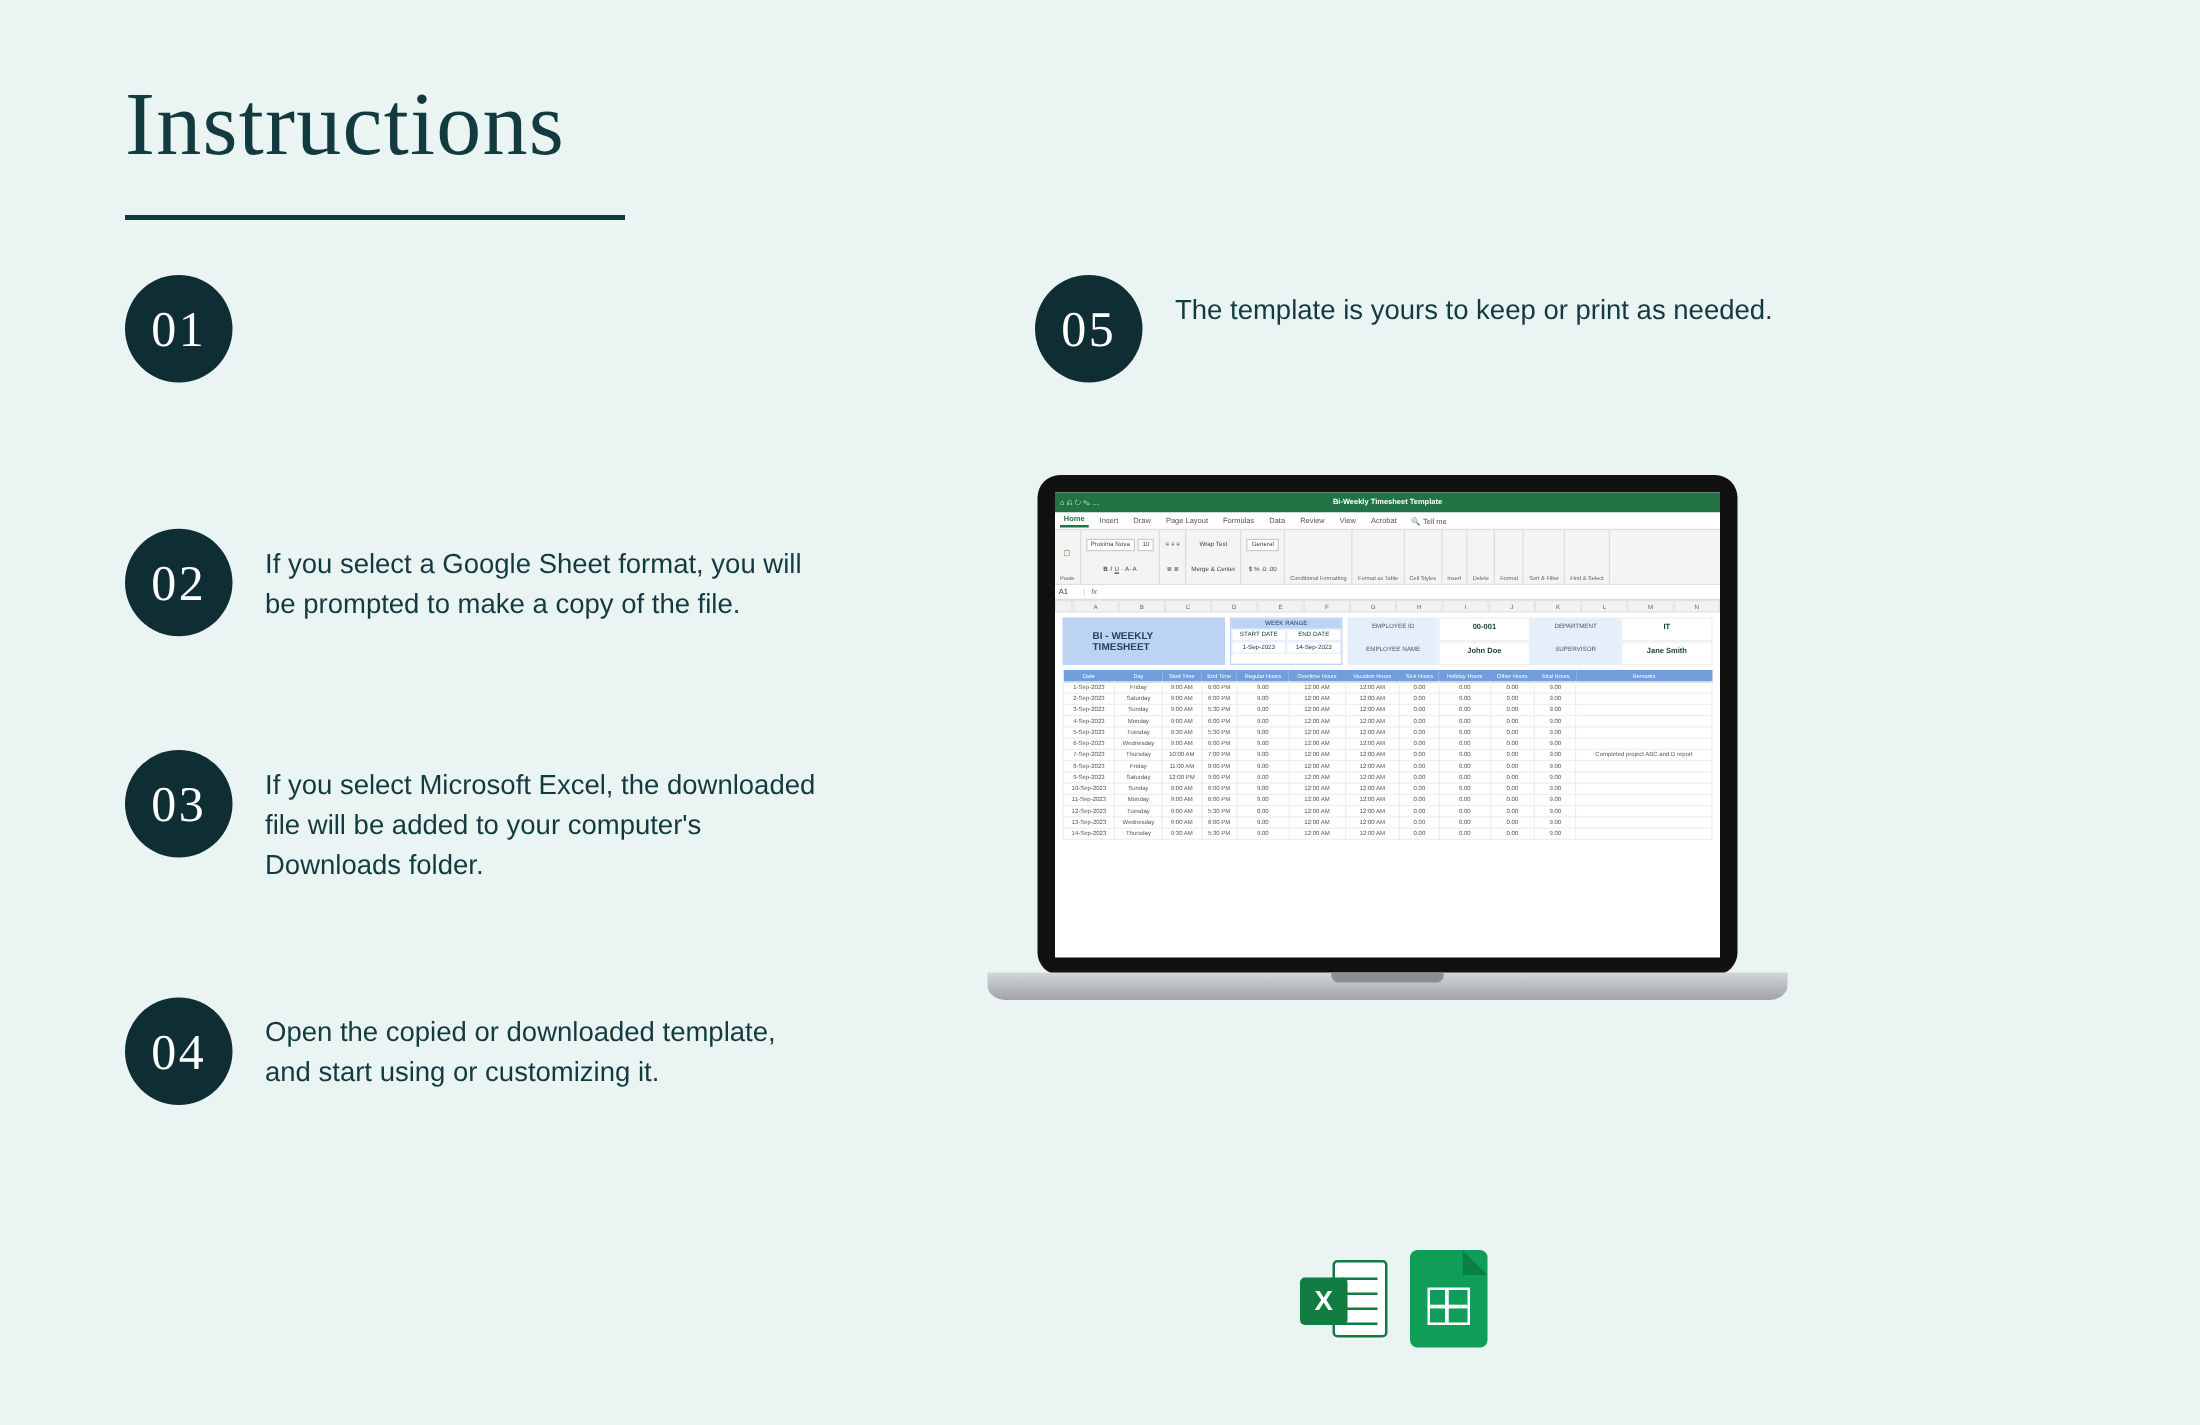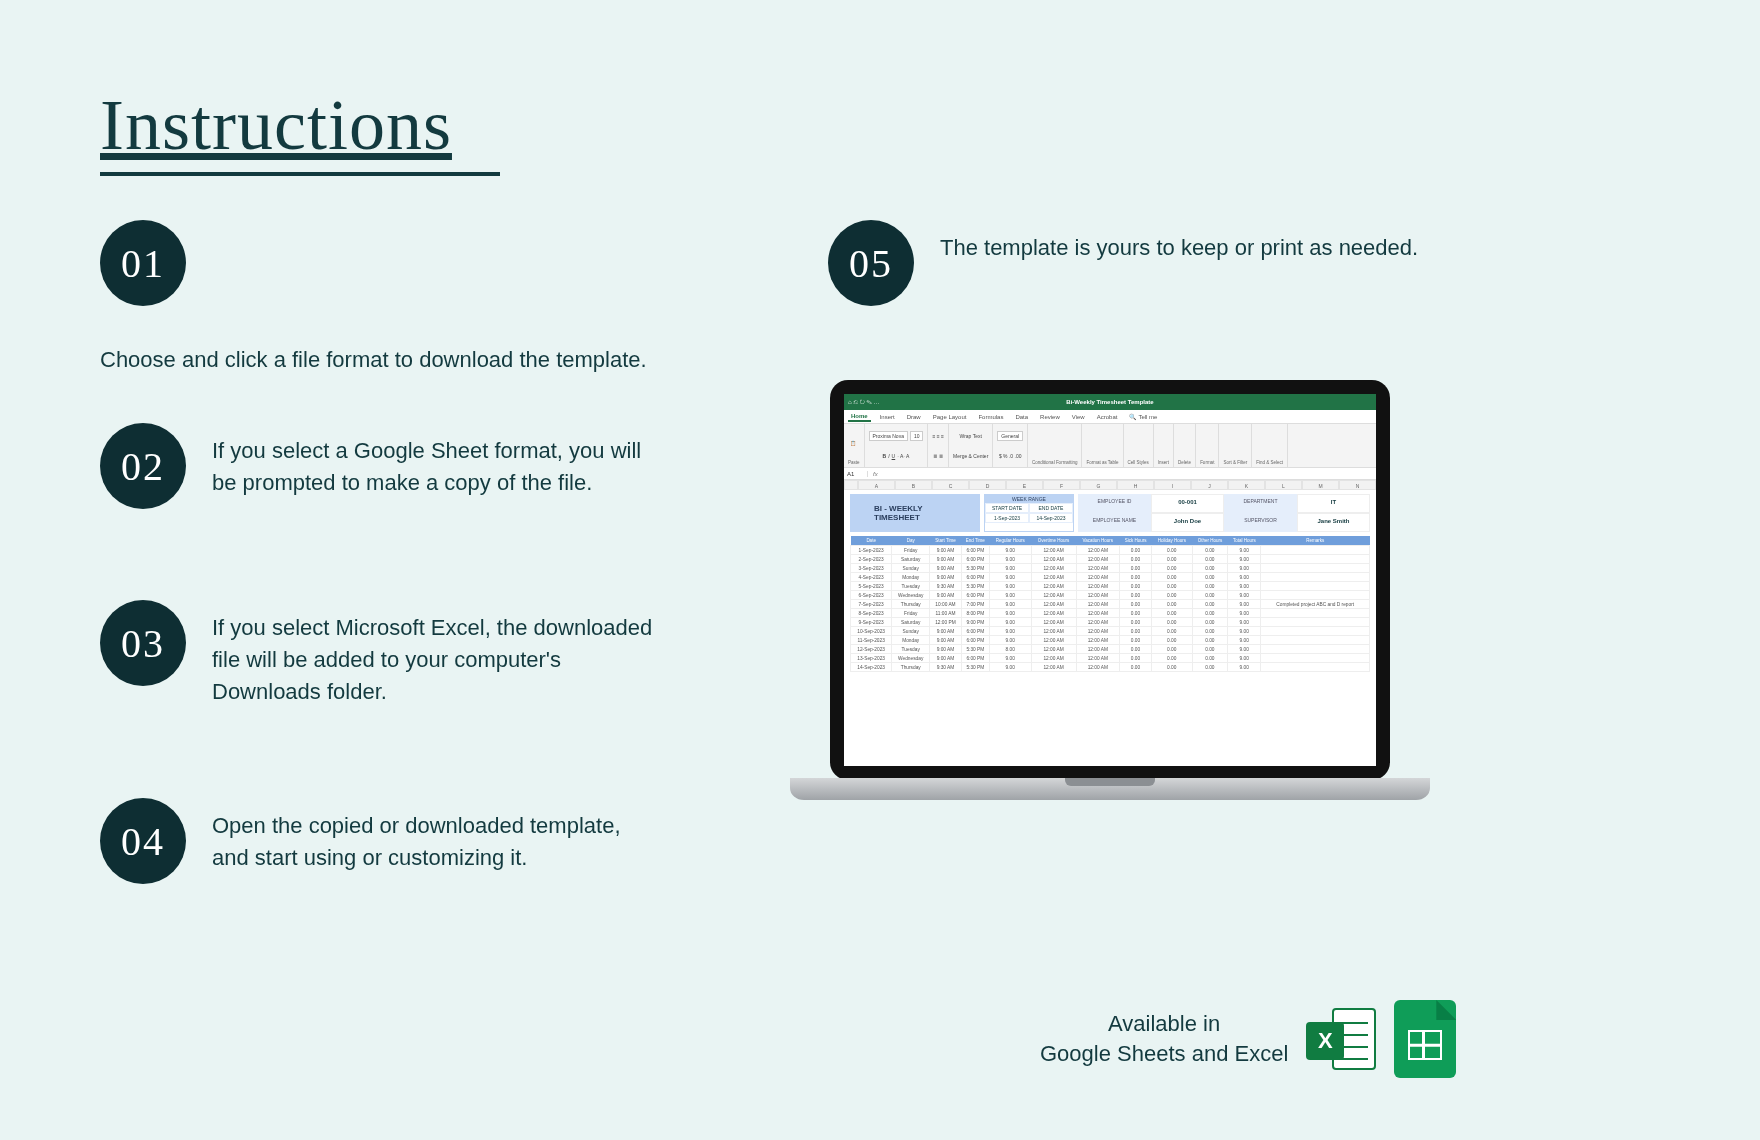--- a/index.html
+++ b/index.html
@@ -7,27 +7,26 @@
     width: 1760px;
     height: 1140px;
     background: #e9f4f3;
     font-family: "Segoe UI", Arial, sans-serif;
     color: #133a3f;
     position: relative;
   }
   .title {
     position: absolute;
     left: 100px;
-    top: 84px;
+    top: 58px;
     font-family: Georgia, "Times New Roman", serif;
     font-size: 72px;
     font-weight: 400;
     color: #133a3f;
     letter-spacing: 1px;
-    text-decoration: underline;
   }
   .title-underline {
     position: absolute;
     left: 100px;
     top: 172px;
     width: 400px;
     height: 4px;
     background: #133a3f;
   }
   .step {
@@ -274,21 +273,20 @@
   }
 </style>
 </head>
 <body>
 
 <h1 class="title">Instructions</h1>
 <div class="title-underline"></div>
 
 <div id="step1" class="step">
   <div class="num-circle">01</div>
-  <div class="text">Choose and click a file format to download the template.</div>
 </div>
 <div id="step2" class="step">
   <div class="num-circle">02</div>
   <div class="text">If you select a Google Sheet format, you will be prompted to make a copy of the file.</div>
 </div>
 <div id="step3" class="step">
   <div class="num-circle">03</div>
   <div class="text">If you select Microsoft Excel, the downloaded file will be added to your computer's Downloads folder.</div>
 </div>
 <div id="step4" class="step">
@@ -634,24 +632,20 @@
             </tbody>
         </table>
       </div>
     </div>
   </div>
   <div class="laptop-base"></div>
   <div class="laptop-notch"></div>
 </div>
 
 <div class="avail">
-  <div class="avail-text">
-    <div>Available in</div>
-    <div>Google Sheets and Excel</div>
-  </div>
   <div class="excel-icon">
     <div class="back"></div>
     <div class="badge">X</div>
   </div>
   <div class="sheets-icon">
     <div class="fold"></div>
     <div class="grid"></div>
   </div>
 </div>
 

